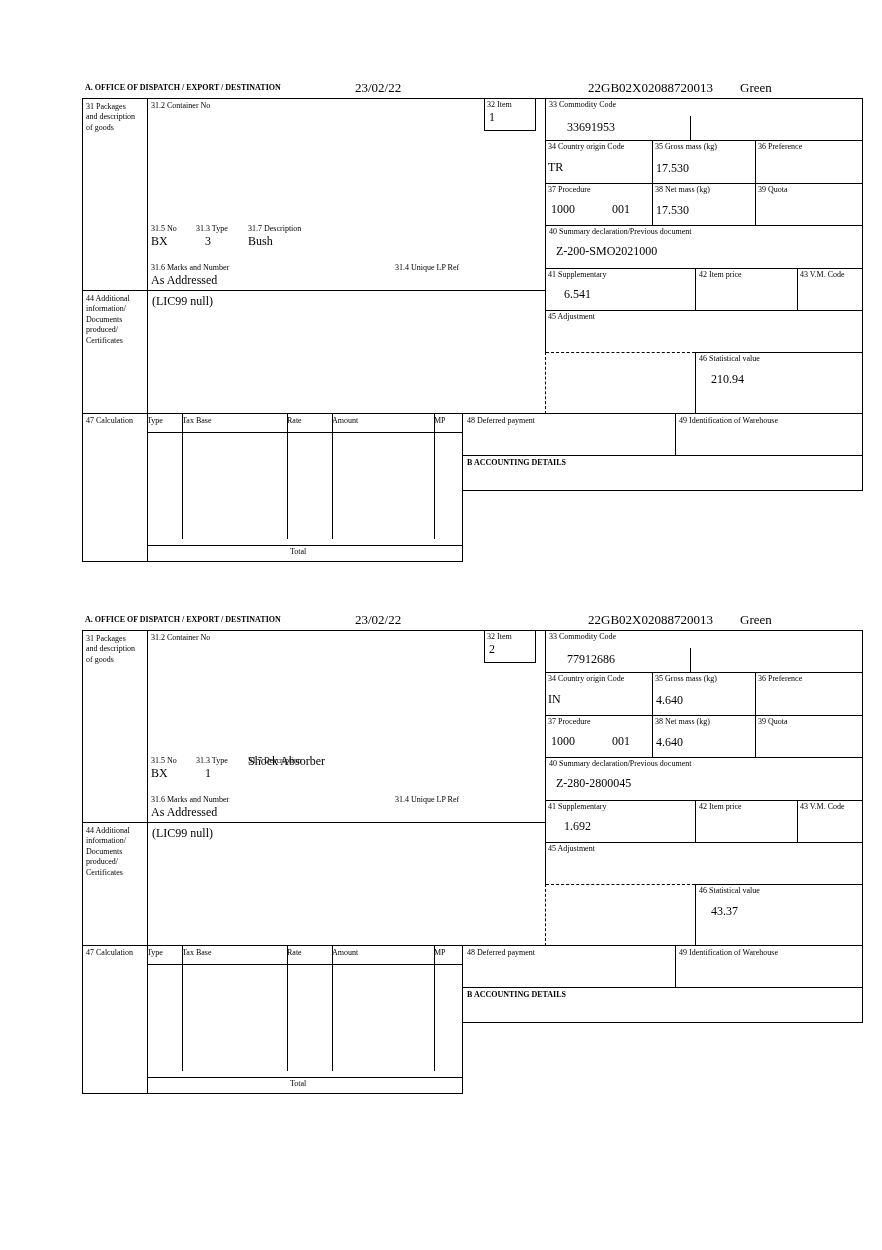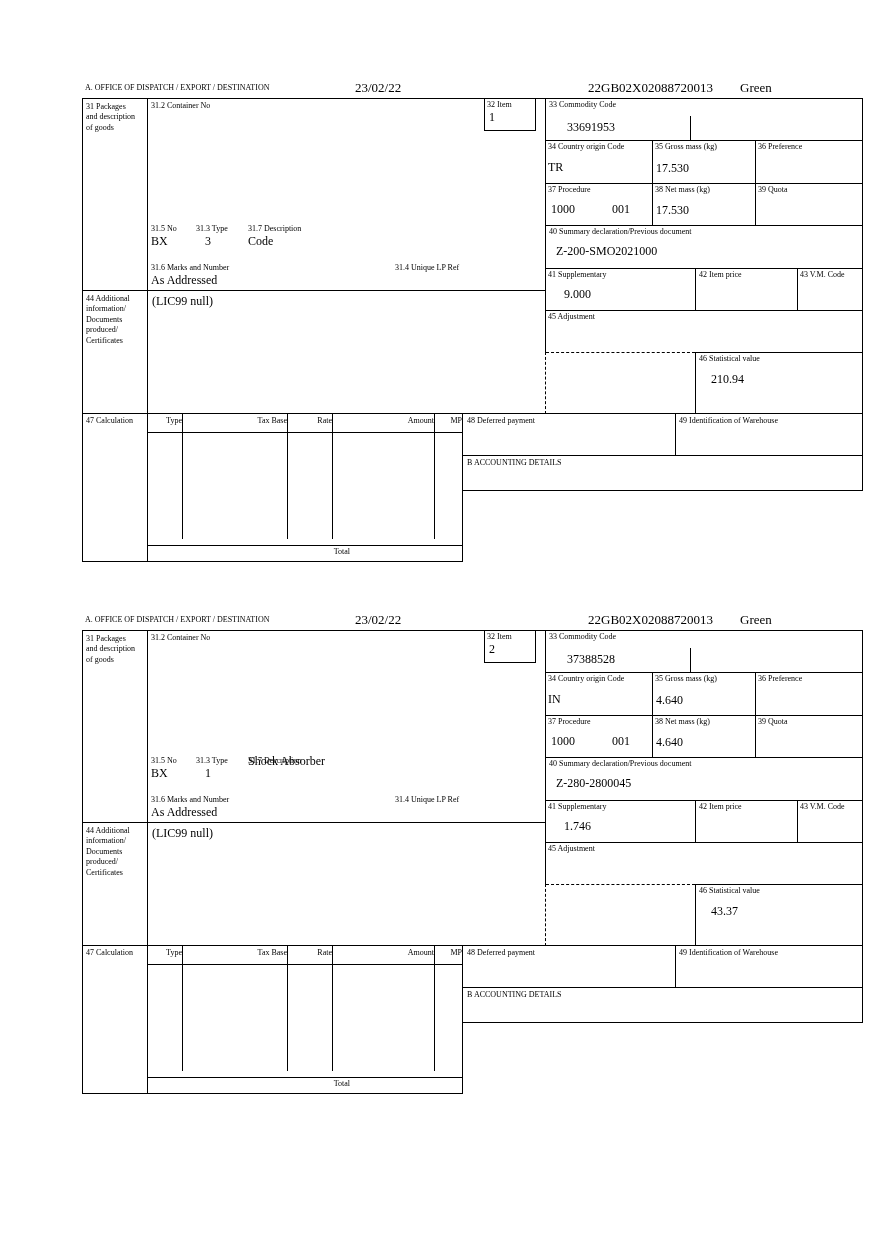--- a/index.html
+++ b/index.html
@@ -4,26 +4,26 @@
 <style>
   html,body { margin:0; padding:0; background:#fff; }
   .page { position:relative; width:882px; height:1250px; background:#fff;
           font-family:"Liberation Serif", serif; color:#000; overflow:hidden; }
   .block { position:absolute; left:0; width:882px; height:510px; }
   .t   { position:absolute; white-space:nowrap; }
   .lbl { font-size:8px; }
   .wrap{ white-space:normal; line-height:1.3; }
   .val { font-size:12px; }
   .hval{ font-size:13px; }
-  .b   { font-weight:normal; }
+  .b   { font-weight:bold; }
   .hl  { position:absolute; height:1px; background:#000; }
   .vl  { position:absolute; width:1px;  background:#000; }
   .hld { position:absolute; height:0; border-top:1px dashed #000; }
   .vld { position:absolute; width:0;  border-left:1px dashed #000; }
-  .thc { position:absolute; font-size:8px; text-align:right; }
+  .thc { position:absolute; font-size:8px; text-align:left; }
 </style>
 </head>
 <body>
 
 <div class="page">
 
   <div class="block" style="top:80px">
 
     <div class="t lbl b" style="left:85px;top:3px">A.  OFFICE OF DISPATCH / EXPORT / DESTINATION</div>
     <div class="t hval" style="left:355px;top:0px">23/02/22</div>
@@ -71,21 +71,21 @@
     <div class="t lbl wrap" style="left:86px;top:336px;width:50px">47 Calculation</div>
 
     <div class="t lbl" style="left:151px;top:21px">31.2 Container No</div>
     <div class="t lbl" style="left:487px;top:20px">32 Item</div>
     <div class="t val" style="left:489px;top:30px">1</div>
     <div class="t lbl" style="left:151px;top:144px">31.5 No</div>
     <div class="t lbl" style="left:196px;top:144px">31.3 Type</div>
     <div class="t lbl" style="left:248px;top:144px">31.7 Description</div>
     <div class="t val" style="left:151px;top:154px">BX</div>
     <div class="t val" style="left:205px;top:154px">3</div>
-    <div class="t val" style="left:248px;top:154px">Code</div>
+    <div class="t val" style="left:248px;top:154px">Bush</div>
     <div class="t lbl" style="left:151px;top:183px">31.6 Marks and Number</div>
     <div class="t lbl" style="left:395px;top:183px">31.4 Unique LP Ref</div>
     <div class="t val" style="left:151px;top:193px">As Addressed</div>
     <div class="t val" style="left:152px;top:214px">(LIC99 null)</div>
 
     <div class="t lbl" style="left:549px;top:20px">33 Commodity Code</div>
     <div class="t val" style="left:567px;top:40px">33691953</div>
     <div class="t lbl" style="left:548px;top:62px">34 Country origin Code</div>
     <div class="t val" style="left:548px;top:80px">TR</div>
     <div class="t lbl" style="left:655px;top:62px">35 Gross mass (kg)</div>
@@ -93,21 +93,21 @@
     <div class="t lbl" style="left:758px;top:62px">36 Preference</div>
     <div class="t lbl" style="left:548px;top:105px">37 Procedure</div>
     <div class="t val" style="left:551px;top:122px">1000</div>
     <div class="t val" style="left:612px;top:122px">001</div>
     <div class="t lbl" style="left:655px;top:105px">38 Net mass (kg)</div>
     <div class="t val" style="left:656px;top:123px">17.530</div>
     <div class="t lbl" style="left:758px;top:105px">39 Quota</div>
     <div class="t lbl" style="left:549px;top:147px">40 Summary declaration/Previous document</div>
     <div class="t val" style="left:556px;top:164px">Z-200-SMO2021000</div>
     <div class="t lbl" style="left:548px;top:190px">41 Supplementary</div>
-    <div class="t val" style="left:564px;top:207px">9.000</div>
+    <div class="t val" style="left:564px;top:207px">6.541</div>
     <div class="t lbl" style="left:699px;top:190px">42 Item price</div>
     <div class="t lbl" style="left:800px;top:190px">43 V.M. Code</div>
     <div class="t lbl" style="left:548px;top:232px">45 Adjustment</div>
     <div class="t lbl" style="left:699px;top:274px">46 Statistical value</div>
     <div class="t val" style="left:711px;top:292px">210.94</div>
 
     <div class="thc" style="left:147px;top:336px;width:35px">Type</div>
     <div class="thc" style="left:182px;top:336px;width:105px">Tax Base</div>
     <div class="thc" style="left:287px;top:336px;width:45px">Rate</div>
     <div class="thc" style="left:332px;top:336px;width:102px">Amount</div>
@@ -173,36 +173,36 @@
     <div class="t lbl" style="left:248px;top:144px">31.7 Description</div>
     <div class="t val" style="left:151px;top:154px">BX</div>
     <div class="t val" style="left:205px;top:154px">1</div>
     <div class="t val" style="left:248px;top:142px">Shock Absorber</div>
     <div class="t lbl" style="left:151px;top:183px">31.6 Marks and Number</div>
     <div class="t lbl" style="left:395px;top:183px">31.4 Unique LP Ref</div>
     <div class="t val" style="left:151px;top:193px">As Addressed</div>
     <div class="t val" style="left:152px;top:214px">(LIC99 null)</div>
 
     <div class="t lbl" style="left:549px;top:20px">33 Commodity Code</div>
-    <div class="t val" style="left:567px;top:40px">37388528</div>
+    <div class="t val" style="left:567px;top:40px">77912686</div>
     <div class="t lbl" style="left:548px;top:62px">34 Country origin Code</div>
     <div class="t val" style="left:548px;top:80px">IN</div>
     <div class="t lbl" style="left:655px;top:62px">35 Gross mass (kg)</div>
     <div class="t val" style="left:656px;top:81px">4.640</div>
     <div class="t lbl" style="left:758px;top:62px">36 Preference</div>
     <div class="t lbl" style="left:548px;top:105px">37 Procedure</div>
     <div class="t val" style="left:551px;top:122px">1000</div>
     <div class="t val" style="left:612px;top:122px">001</div>
     <div class="t lbl" style="left:655px;top:105px">38 Net mass (kg)</div>
     <div class="t val" style="left:656px;top:123px">4.640</div>
     <div class="t lbl" style="left:758px;top:105px">39 Quota</div>
     <div class="t lbl" style="left:549px;top:147px">40 Summary declaration/Previous document</div>
     <div class="t val" style="left:556px;top:164px">Z-280-2800045</div>
     <div class="t lbl" style="left:548px;top:190px">41 Supplementary</div>
-    <div class="t val" style="left:564px;top:207px">1.746</div>
+    <div class="t val" style="left:564px;top:207px">1.692</div>
     <div class="t lbl" style="left:699px;top:190px">42 Item price</div>
     <div class="t lbl" style="left:800px;top:190px">43 V.M. Code</div>
     <div class="t lbl" style="left:548px;top:232px">45 Adjustment</div>
     <div class="t lbl" style="left:699px;top:274px">46 Statistical value</div>
     <div class="t val" style="left:711px;top:292px">43.37</div>
 
     <div class="thc" style="left:147px;top:336px;width:35px">Type</div>
     <div class="thc" style="left:182px;top:336px;width:105px">Tax Base</div>
     <div class="thc" style="left:287px;top:336px;width:45px">Rate</div>
     <div class="thc" style="left:332px;top:336px;width:102px">Amount</div>

